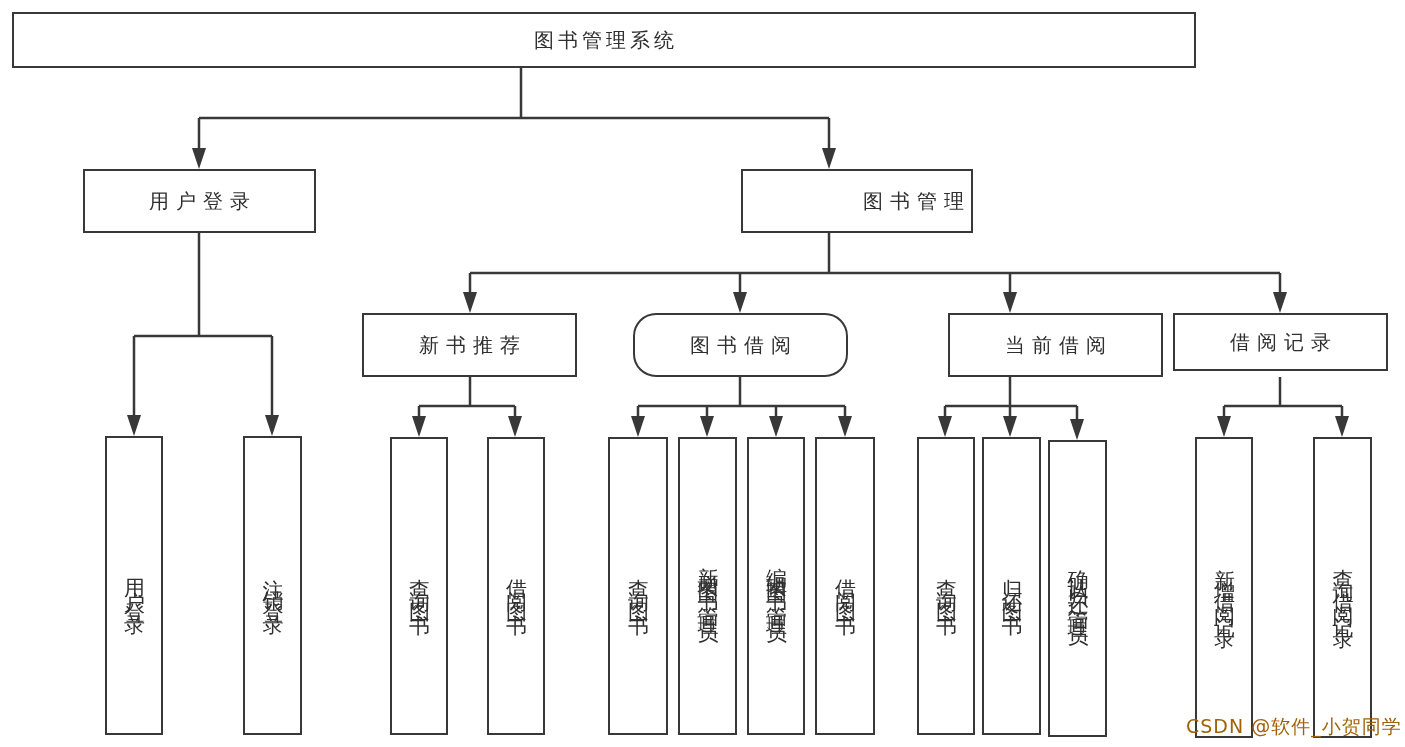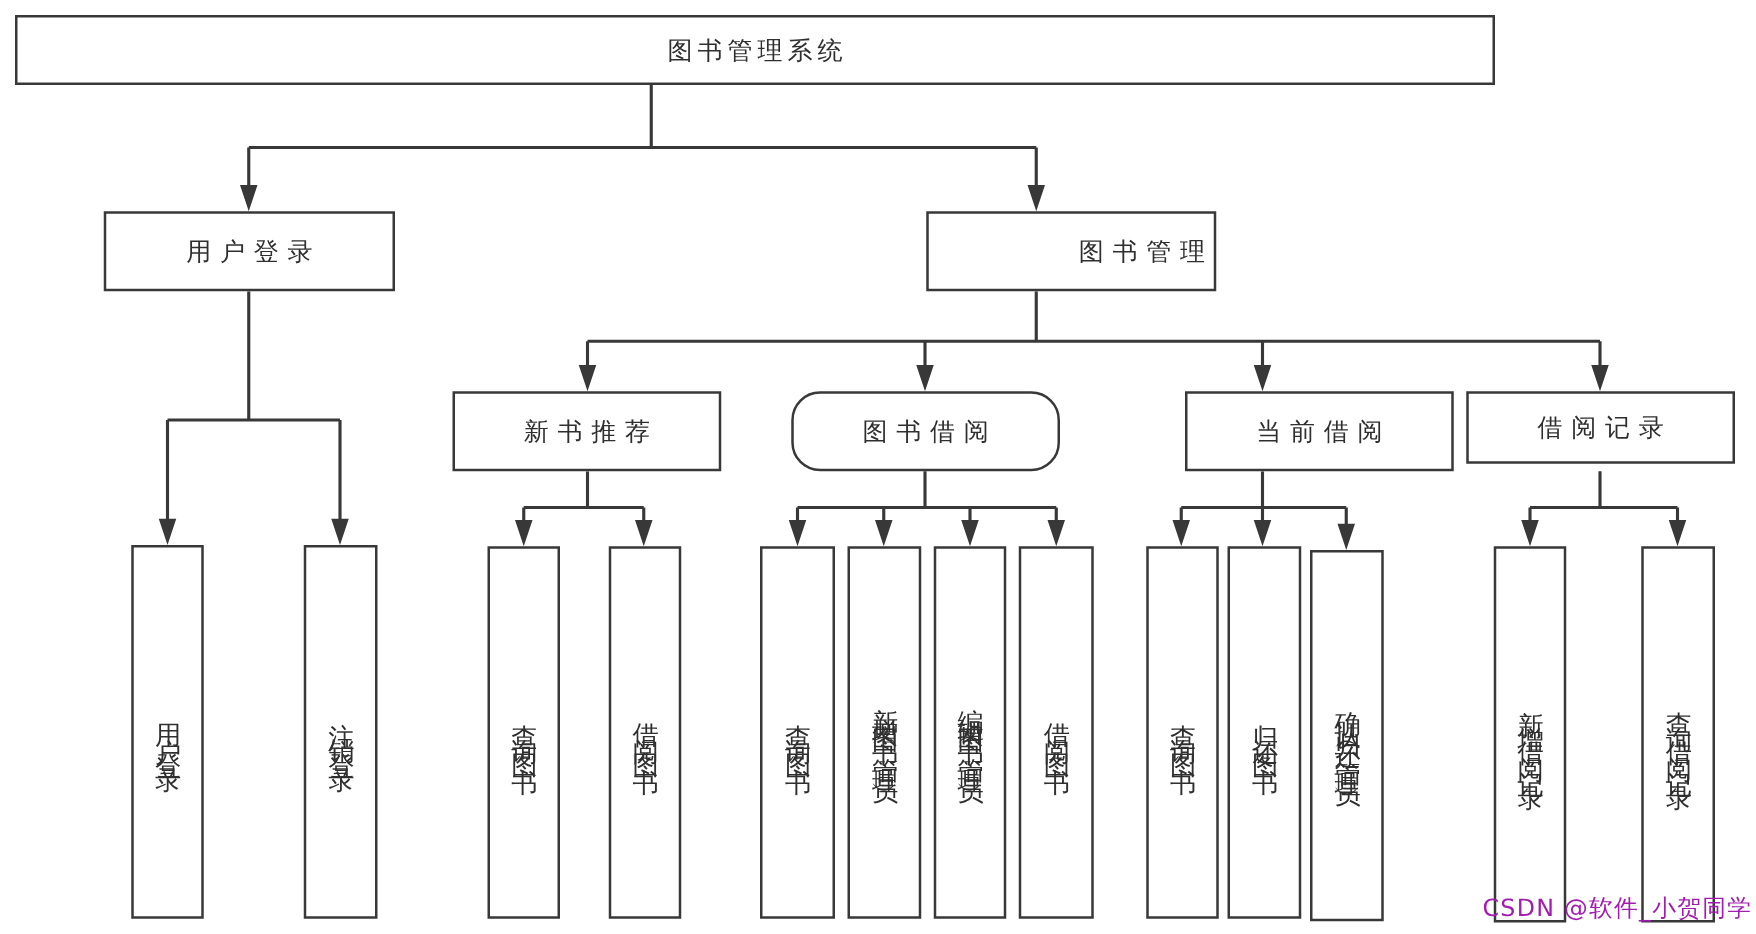--- a/index.html
+++ b/index.html
@@ -49,21 +49,21 @@
   .lf-3d{left:815px;top:437px;width:60px;height:298px;}
   .lf-4a{left:917px;top:437px;width:58px;height:298px;}
   .lf-4b{left:982px;top:437px;width:59px;height:298px;}
   .lf-4c{left:1048px;top:440px;width:59px;height:297px;}
   .lf-5a{left:1195px;top:437px;width:58px;height:301px;}
   .lf-5b{left:1313px;top:437px;width:59px;height:301px;}
   .watermark{
     position:absolute;
     left:1186px;top:714px;
     font-size:19px;
-    color:#a21caf;
+    color:#a16207;
     letter-spacing:1px;
     white-space:nowrap;
   }
 </style>
 </head>
 <body>
 
 <div class="canvas">
 
   <svg class="connectors" viewBox="0 0 1405 747" xmlns="http://www.w3.org/2000/svg" aria-hidden="true">

